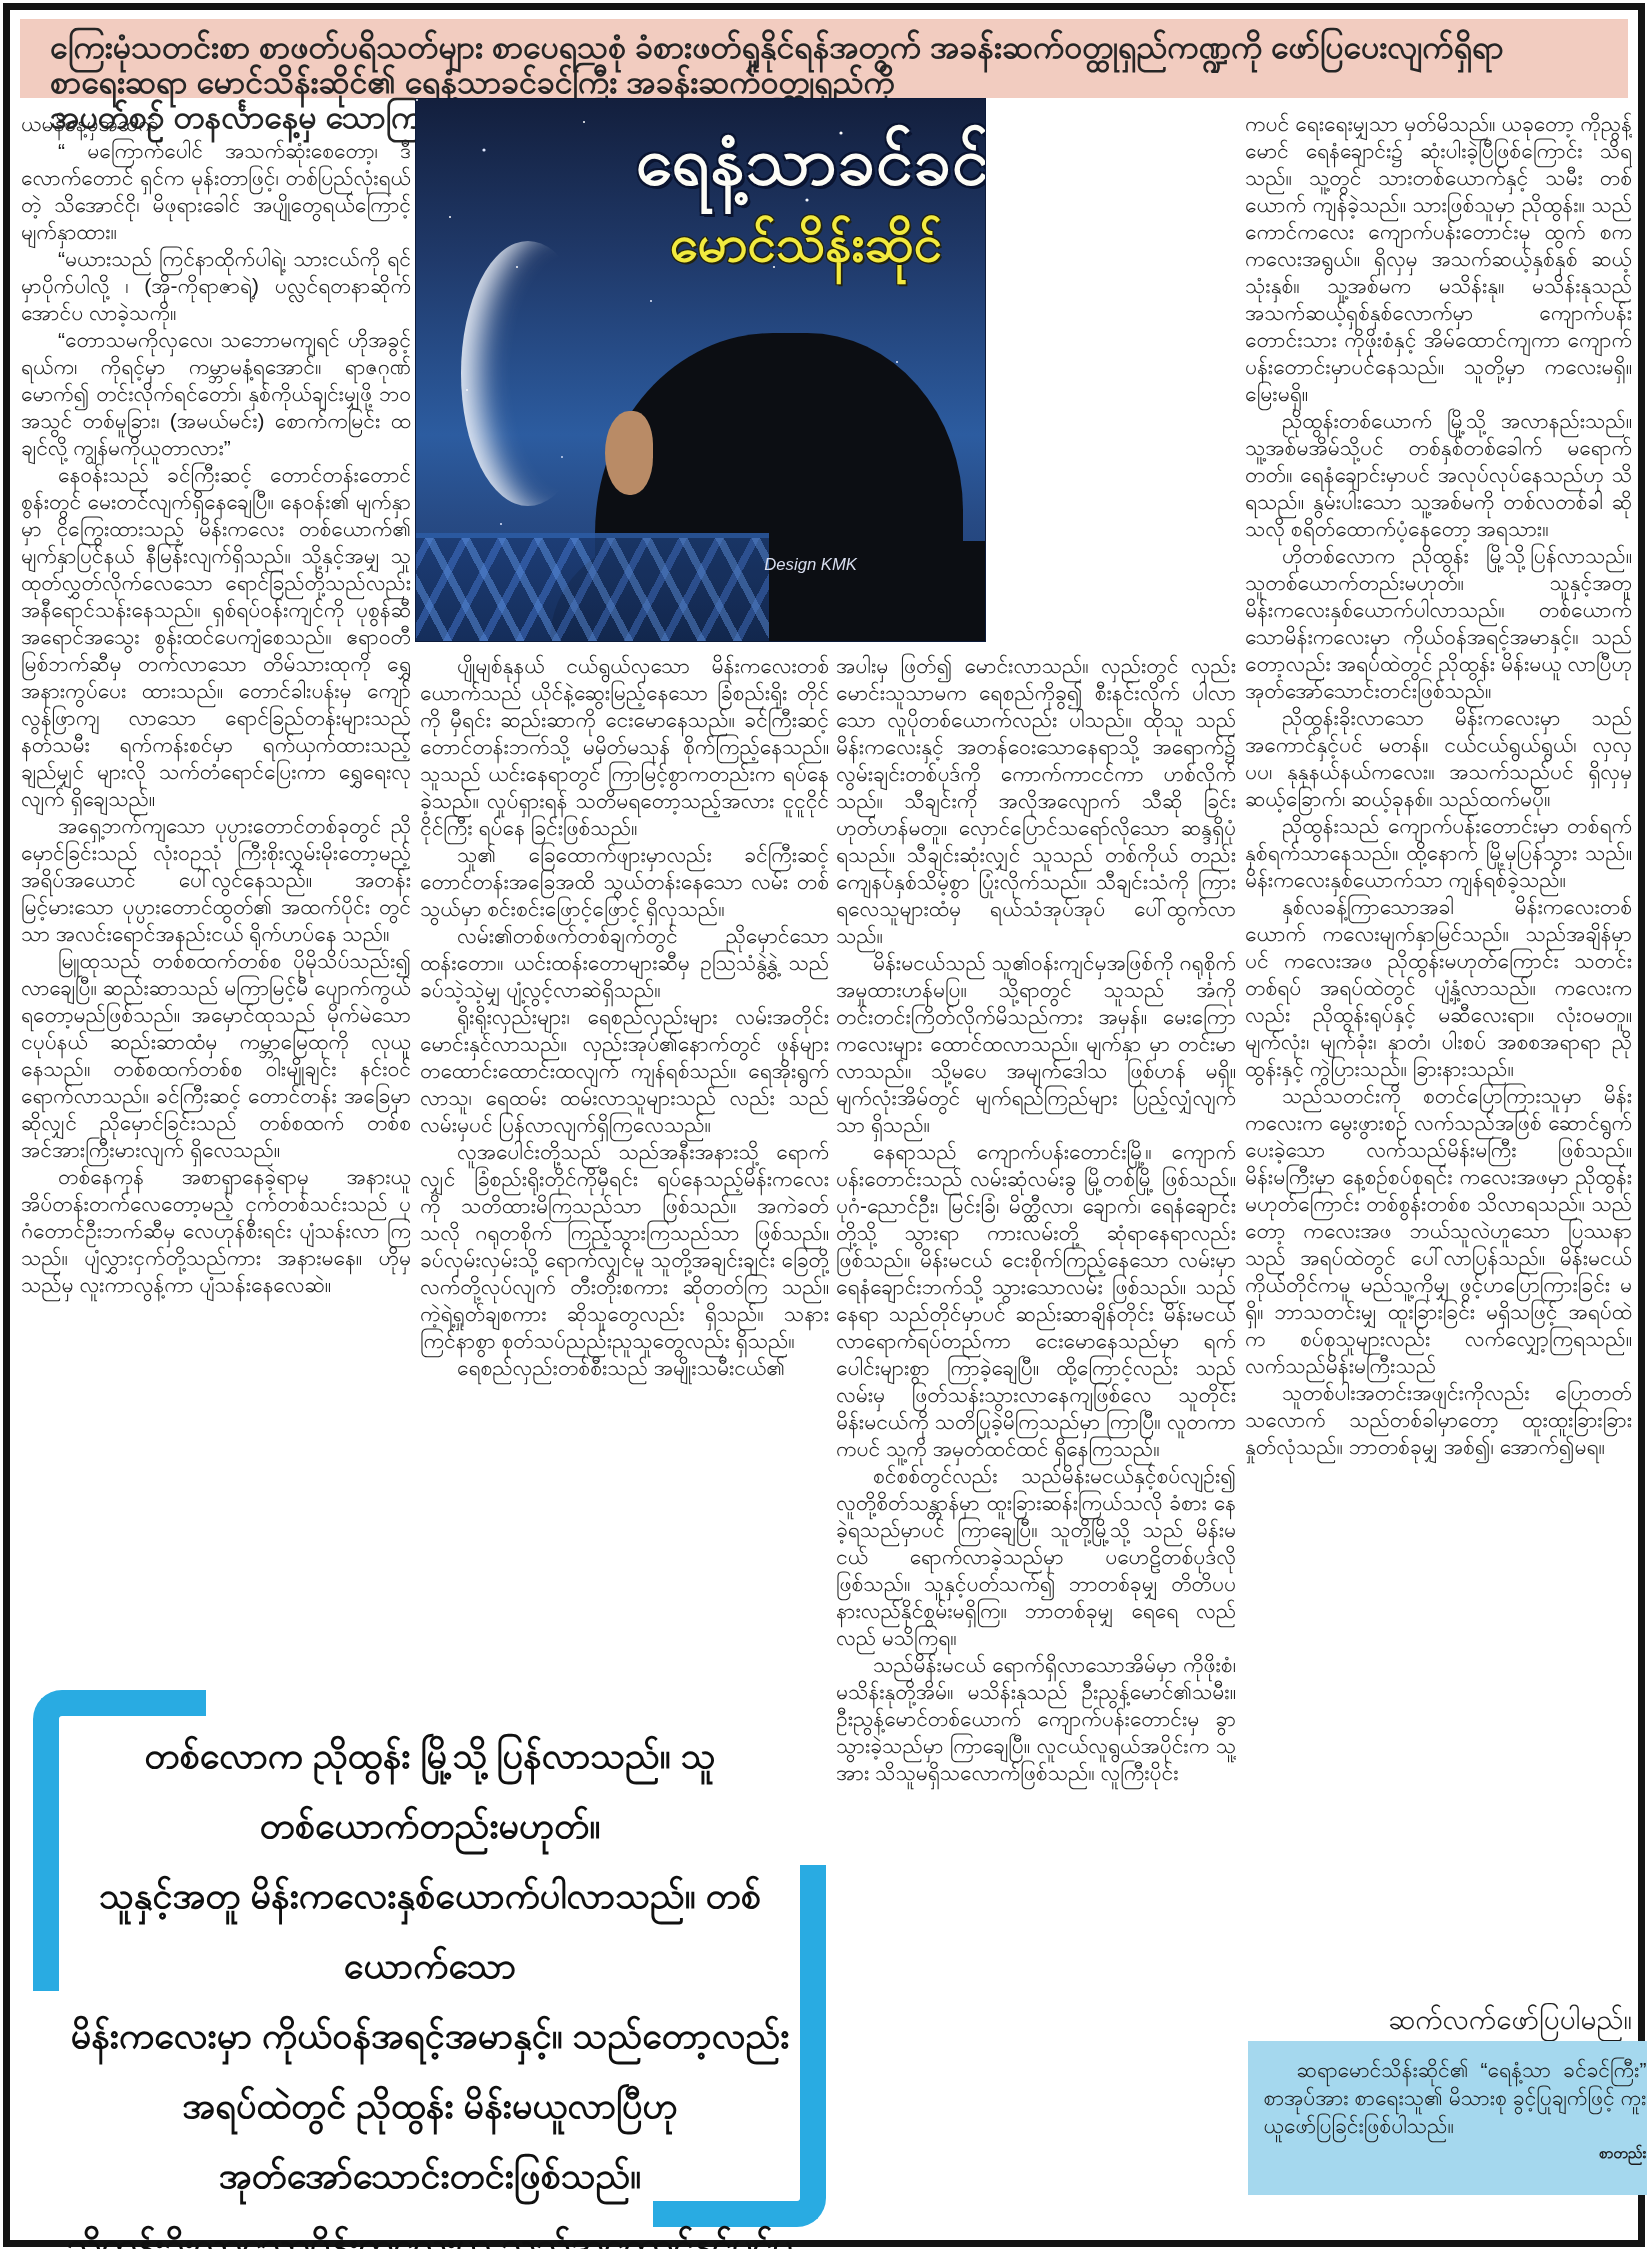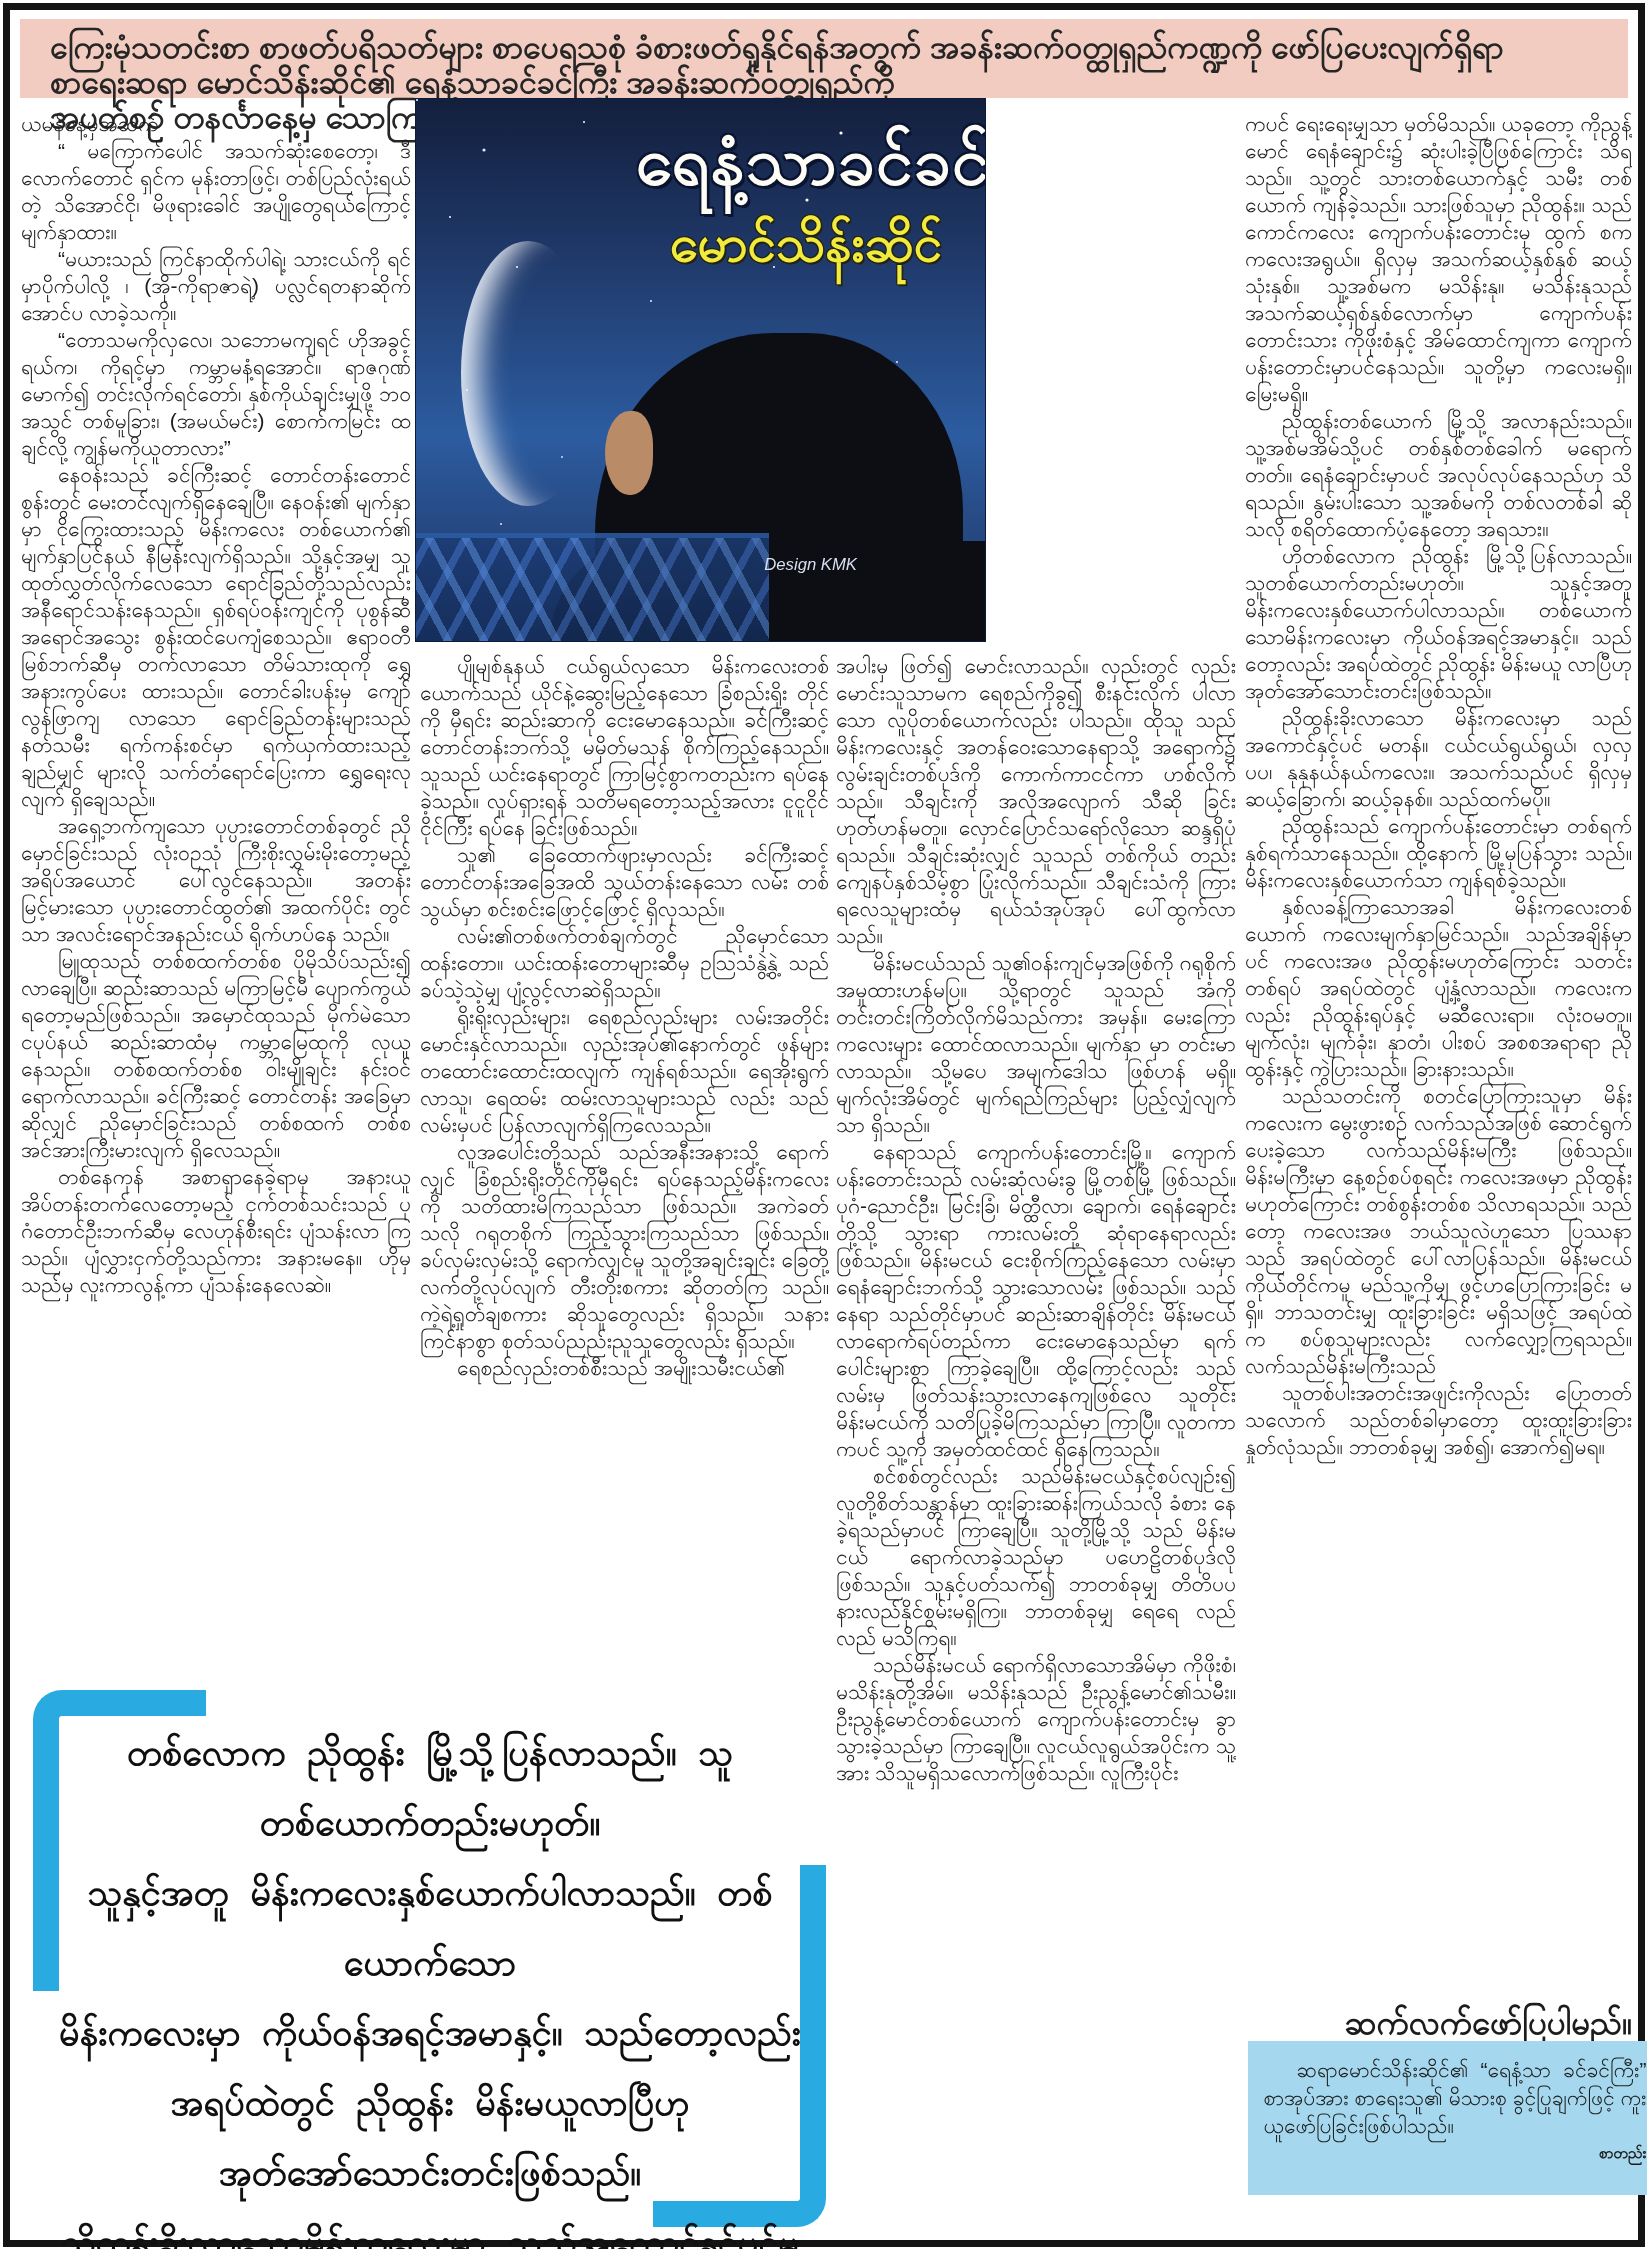--- a/index.html
+++ b/index.html
@@ -52,25 +52,25 @@
         text-shadow:1.7px 1.7px 0 #23240f,-1.1px -1.1px 0 #23240f,1.1px -1.1px 0 #23240f,-1.1px 1.1px 0 #23240f;font-family:Liberation Serif, serif;}
   .photo-sign{position:absolute;right:128px;bottom:66px;font-size:16.7px;font-style:italic;color:#d9dff0;}
 
   
   .quote{position:absolute;left:33px;top:1690px;width:794px;height:539px;}
   .bracket-tl{position:absolute;left:0;top:0;width:173px;height:301px;
         border-left:26px solid #29abe2;border-top:26px solid #29abe2;border-top-left-radius:29px;box-sizing:border-box;}
   .bracket-br{position:absolute;right:1.1px;bottom:2.2px;width:173px;height:362px;
         border-right:26px solid #29abe2;border-bottom:26px solid #29abe2;border-bottom-right-radius:29px;box-sizing:border-box;}
   .quote-lines{position:absolute;left:22px;right:22px;top:31px;text-align:center;}
-  .quote-lines div{font-size:36px;line-height:70px;font-weight:700;color:#101010;font-family:Liberation Mono, monospace;}
+  .quote-lines div{font-size:36px;line-height:70px;font-weight:700;color:#101010;}
 
   
   .continue-label{position:absolute;left:1245px;top:2001px;width:387px;text-align:right;
-        font-size:33px;font-weight:700;}
+        font-size:28px;font-weight:400;}
   .note-box{position:absolute;left:1248px;top:2041px;width:414px;height:154px;background:#a5d8ee;
         padding:14.5px 15.6px;box-sizing:border-box;text-align:justify;}
   .note-box .note-text{margin:0;font-size:21px;line-height:28px;text-indent:33px;}
   .note-box .editor{margin:3.3px 0 0 0;text-align:right;font-size:15px;font-weight:700;text-indent:0;}
 </style>
 </head>
 <body>
 
 <div class="page">
   <div class="frame"></div>

